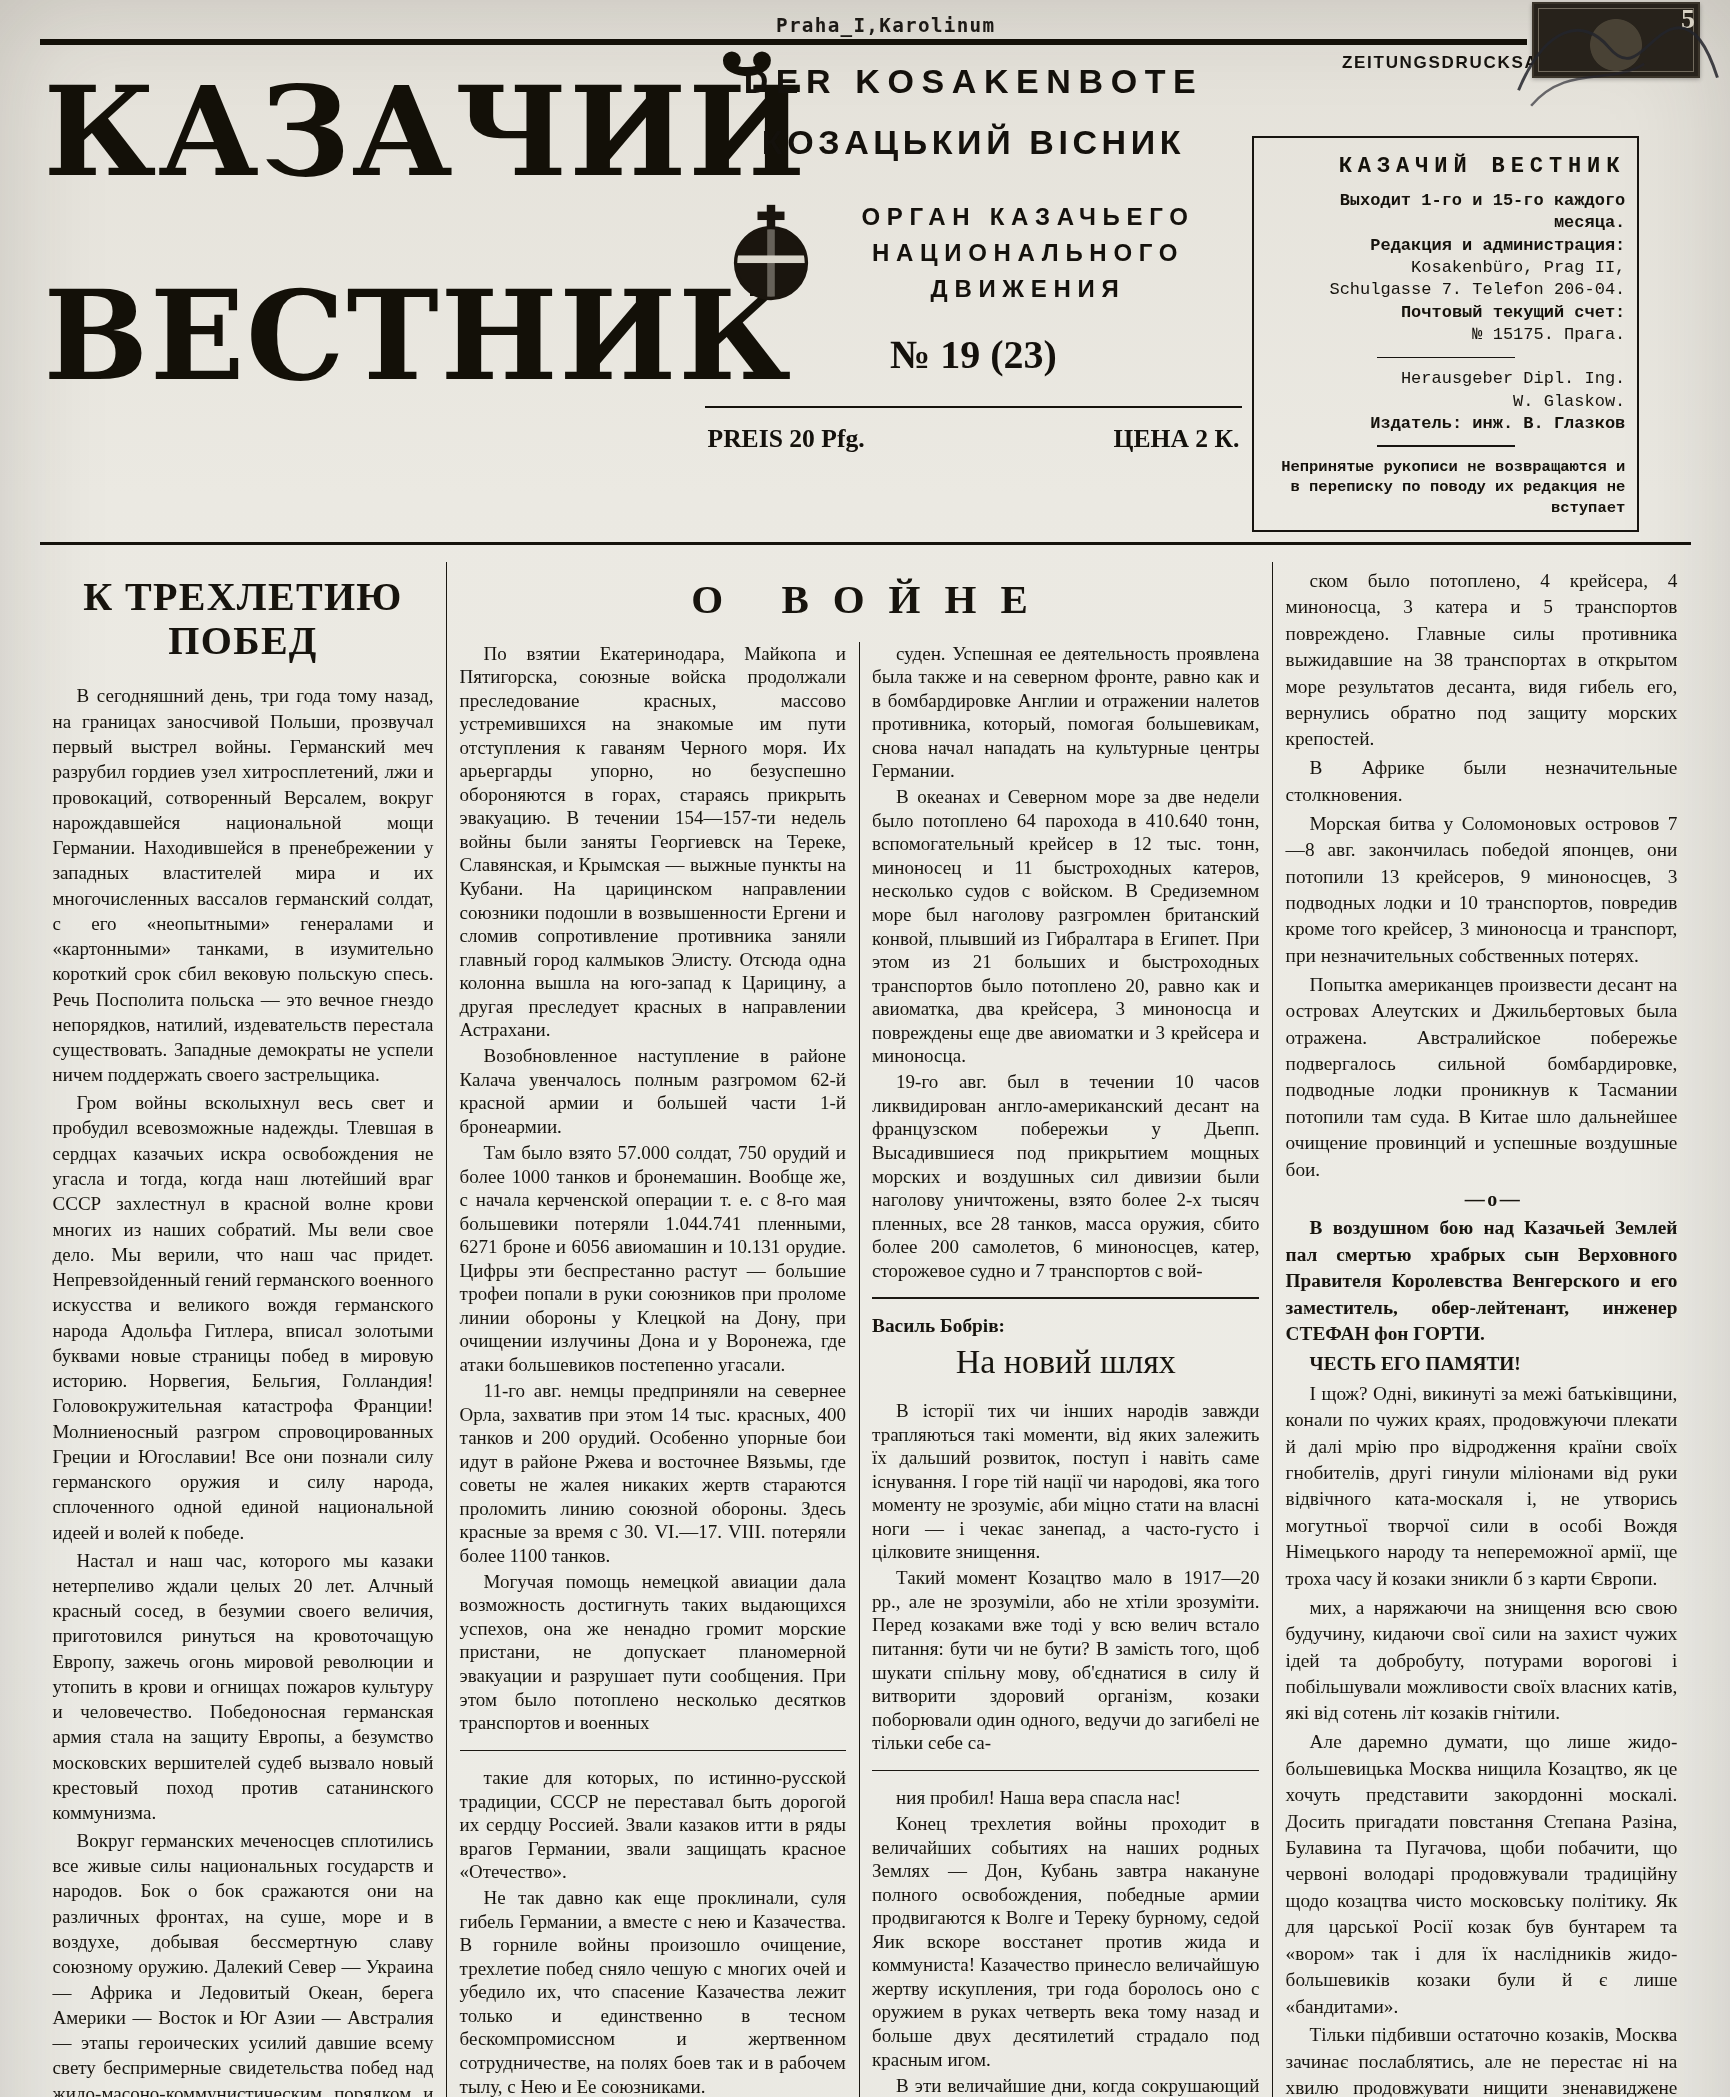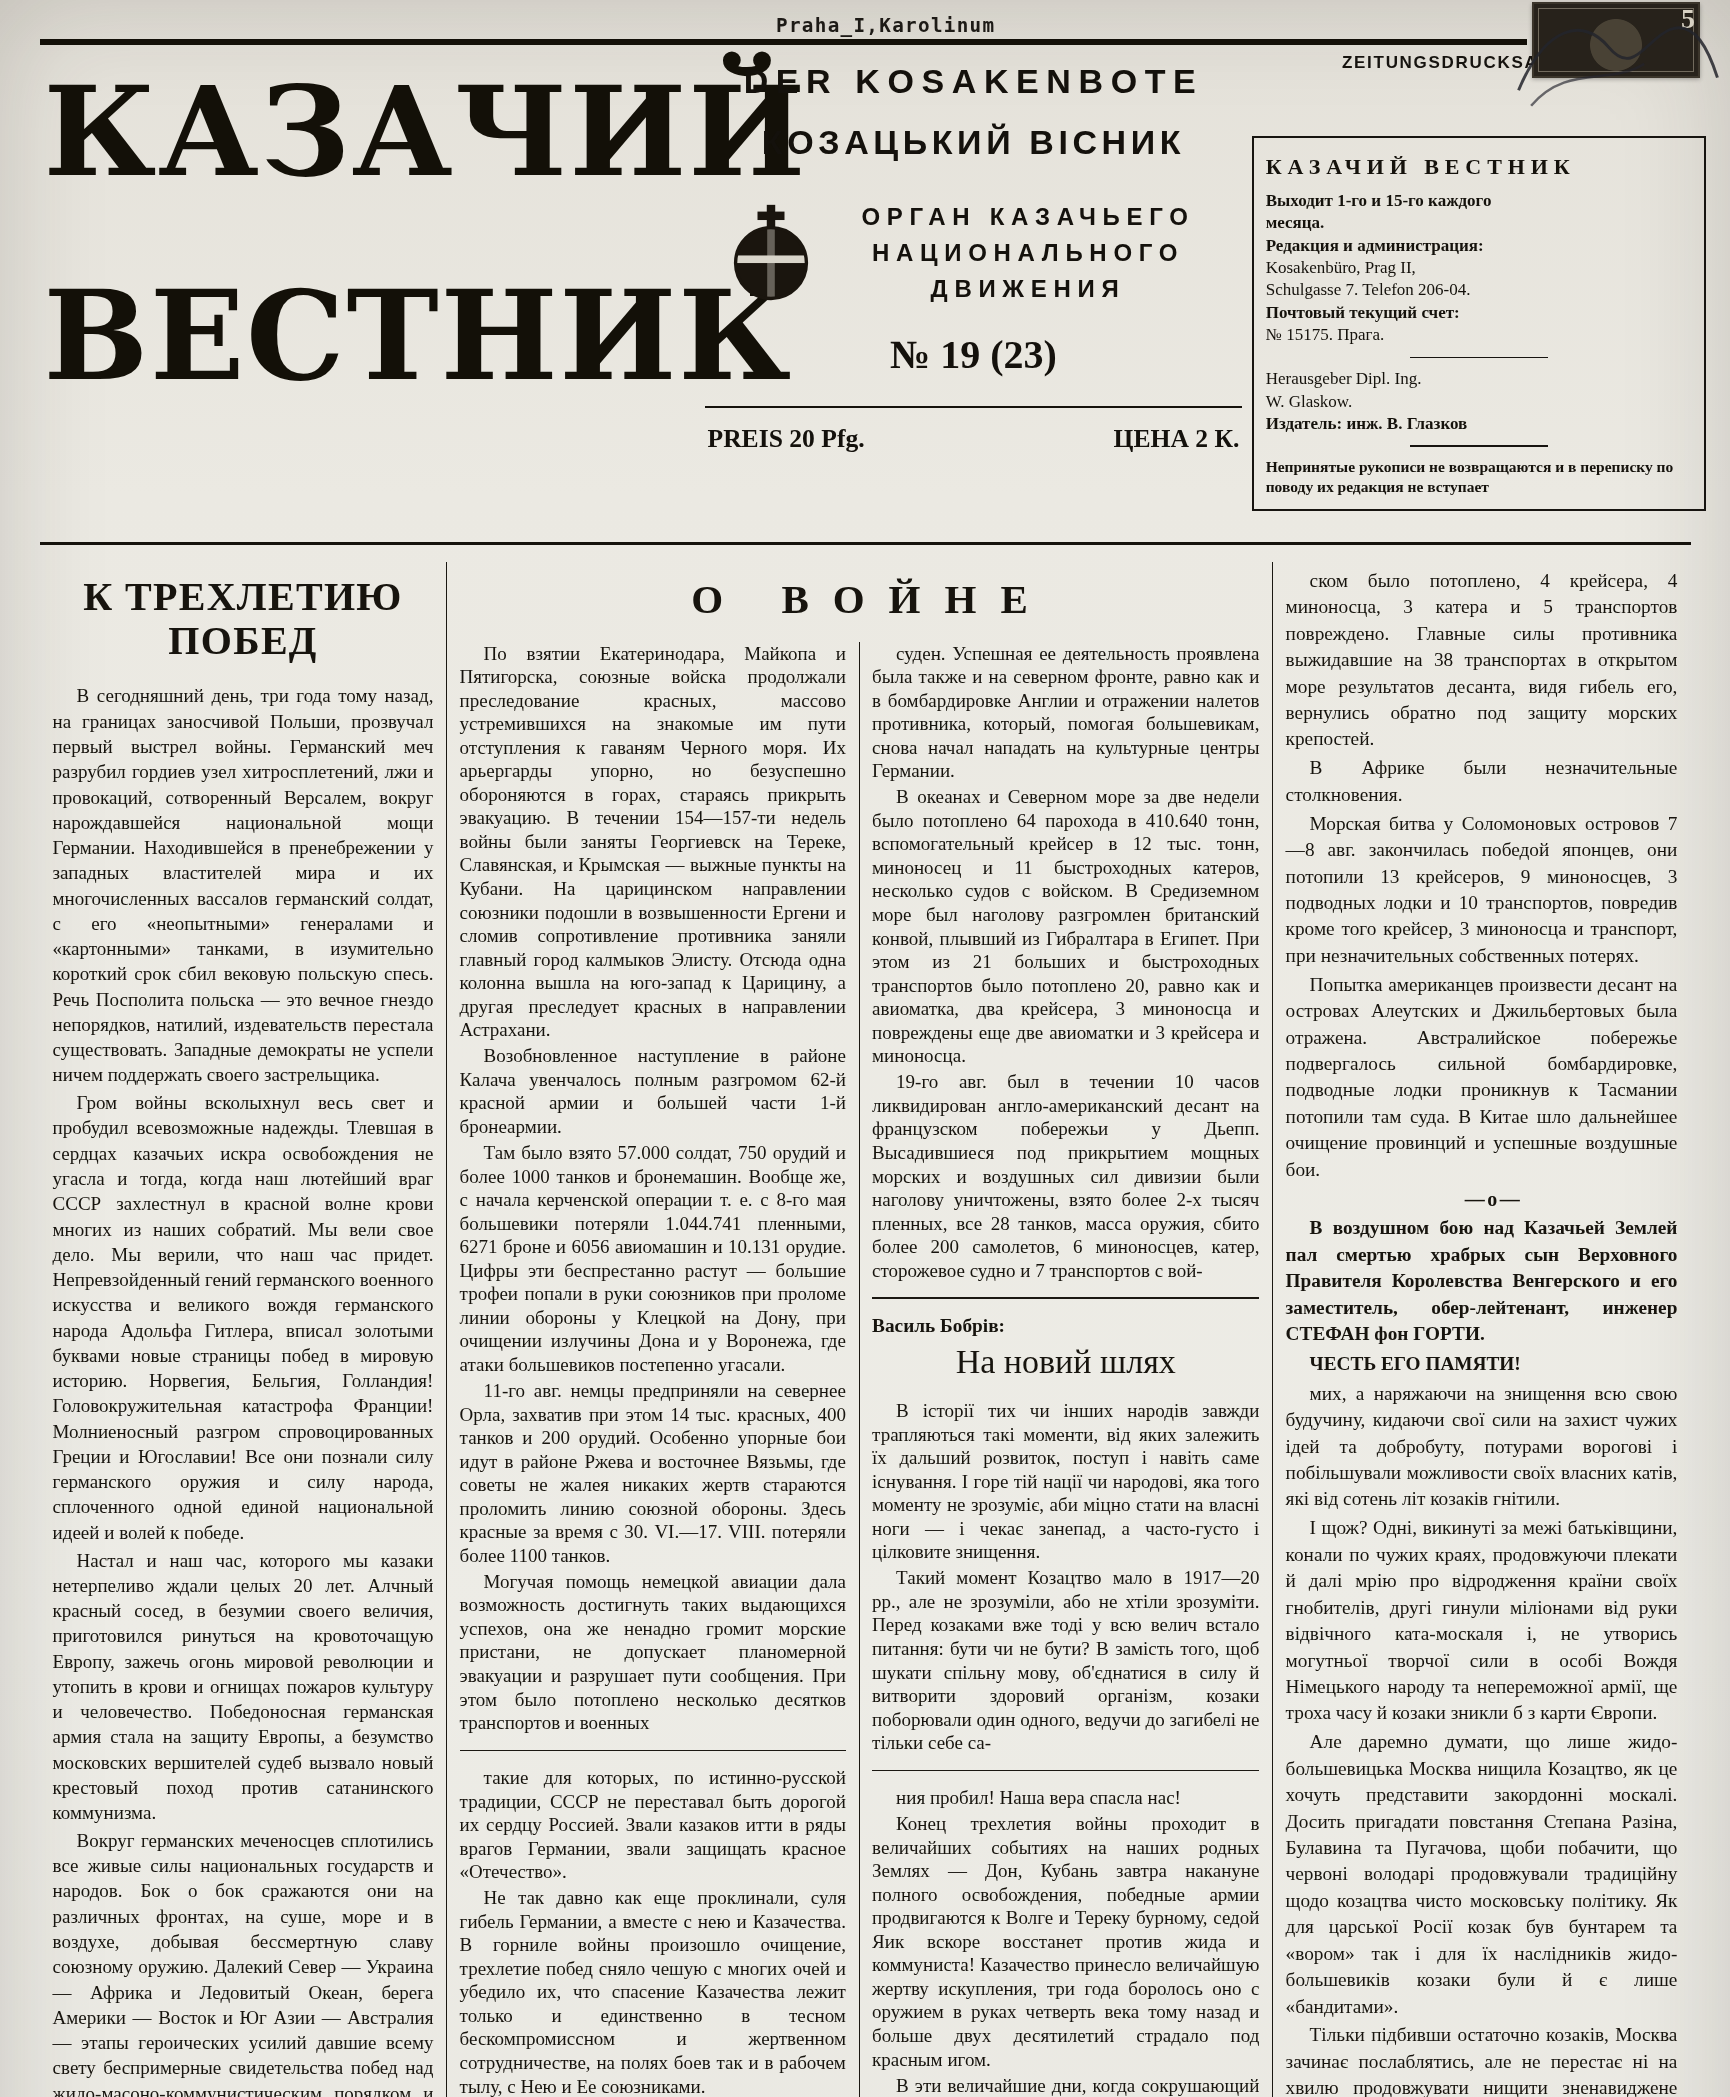--- a/index.html
+++ b/index.html
@@ -58,23 +58,23 @@
   .organ-text{
     flex:1; font-family:"Liberation Sans", sans-serif; font-weight:bold;
     font-size:24px; letter-spacing:6.7px; line-height:1.5; white-space:nowrap;
   }
   .issue{ font-size:40px; font-weight:bold; margin-top:24px; font-family:"Liberation Serif", serif; }
   .center-rule{ height:2.1px; background:#15120c; margin-top:28px; }
   .date-line{ font-size:25.6px; font-weight:bold; margin-top:18.5px; letter-spacing:1.3px; }
   .price-row{ display:flex; justify-content:space-between; margin-top:16px; font-size:25.6px; font-weight:bold; padding:0 2.5px; }
 
   .info-box{
-    position:absolute; left:1212px; top:86px; width:454px;
+    position:absolute; left:1212px; top:86px; width:387px;
     border:2.1px solid #171410; padding:14.3px 11.7px 11.7px;
-    text-align:left; font-size:17px; line-height:1.32; color:#15120c;
+    text-align:right; font-size:17px; line-height:1.32; color:#15120c;font-family:Liberation Mono, monospace;
   }
   .ib-title{ font-weight:bold; font-size:22px; letter-spacing:5.9px; margin-bottom:8.4px; white-space:nowrap; }
   .ib-bold{ font-weight:bold; }
   .ib-rule{ width:138px; height:1.3px; background:#171410; margin:10px auto; }
   .ib-note{ font-weight:bold; font-size:15.5px; line-height:1.32; margin-top:1.7px; }
 
   .masthead-rule{ position:absolute; top:542px; left:40px; width:1651px; height:3.4px; background:#15120c; }
 
   
   .body-columns{
@@ -234,21 +234,21 @@
     <section class="col col-4">
       <p class="art">ском было потоплено, 4 крейсера, 4 миноносца, 3 катера и 5 транспортов повреждено. Главные силы противника выжидавшие на 38 транспортах в открытом море результатов десанта, видя гибель его, вернулись обратно под защиту морских крепостей.</p>
       <p class="art">В Африке были незначительные столкновения.</p>
       <p class="art">Морская битва у Соломоновых островов 7—8 авг. закончилась победой японцев, они потопили 13 крейсеров, 9 миноносцев, 3 подводных лодки и 10 транспортов, повредив кроме того крейсер, 3 миноносца и транспорт, при незначительных собственных потерях.</p>
       <p class="art">Попытка американцев произвести десант на островах Алеутских и Джильбертовых была отражена. Австралийское побережье подвергалось сильной бомбардировке, подводные лодки проникнув к Тасмании потопили там суда. В Китае шло дальнейшее очищение провинций и успешные воздушные бои.</p>
       <p class="art divider-o">—о—</p>
       <div class="obituary">
         <p>В воздушном бою над Казачьей Землей пал смертью храбрых сын Верховного Правителя Королевства Венгерского и его заместитель, обер-лейтенант, инженер СТЕФАН фон ГОРТИ.</p>
         <p class="obit-close">ЧЕСТЬ ЕГО ПАМЯТИ!</p>
       </div>
+      <p class="art">І щож? Одні, викинуті за межі батьківщини, конали по чужих краях, продовжуючи плекати й далі мрію про відродження країни своїх гнобителів, другі гинули міліонами від руки відвічного ката-москаля і, не утворись могутньої творчої сили в особі Вождя Німецького народу та непереможної армії, ще троха часу й козаки зникли б з карти Європи.</p>
       <p class="art">мих, а наряжаючи на знищення всю свою будучину, кидаючи свої сили на захист чужих ідей та добробуту, потурами ворогові і побільшували можливости своїх власних катів, які від сотень літ козаків гнітили.</p>
-      <p class="art">І щож? Одні, викинуті за межі батьківщини, конали по чужих краях, продовжуючи плекати й далі мрію про відродження країни своїх гнобителів, другі гинули міліонами від руки відвічного ката-москаля і, не утворись могутньої творчої сили в особі Вождя Німецького народу та непереможної армії, ще троха часу й козаки зникли б з карти Європи.</p>
       <p class="art">Але даремно думати, що лише жидо-большевицька Москва нищила Козацтво, як це хочуть представити закордонні москалі. Досить пригадати повстання Степана Разіна, Булавина та Пугачова, щоби побачити, що червоні володарі продовжували традиційну щодо козацтва чисто московську політику. Як для царської Росії козак був бунтарем та «вором» так і для їх наслідників жидо-большевиків козаки були й є лише «бандитами».</p>
       <p class="art">Тільки підбивши остаточно козаків, Москва зачинає послаблятись, але не перестає ні на хвилю продовжувати нищити зненавиджене козацтво.</p>
 
     </section>
   </main>
 </div>
 
 
 </body></html>

